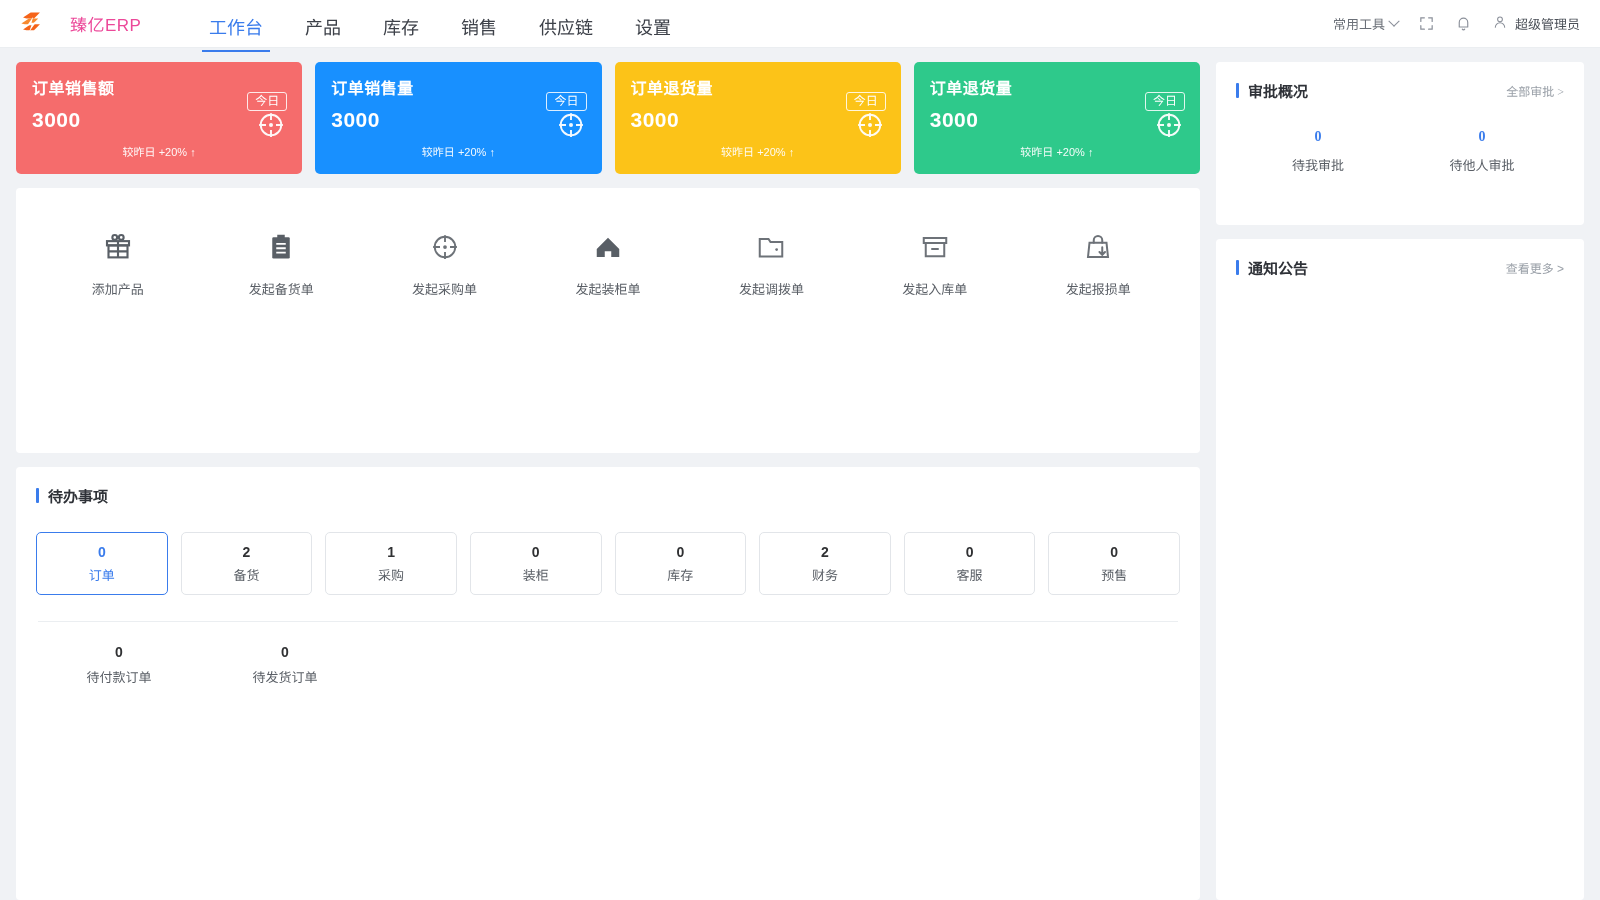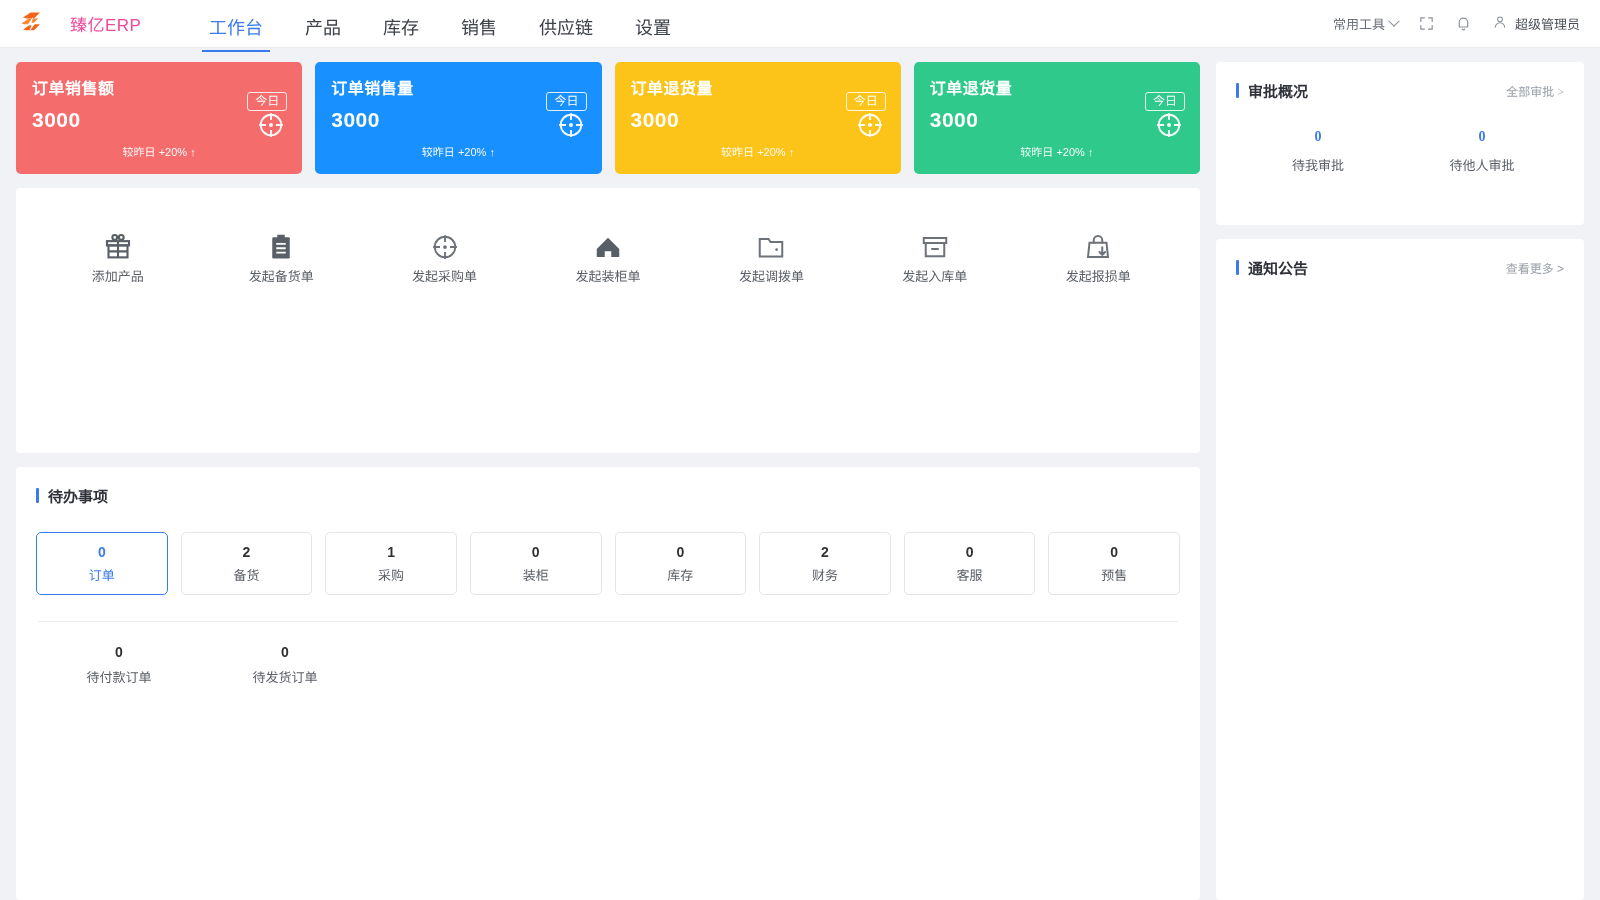--- a/index.html
+++ b/index.html
@@ -71,21 +71,21 @@
   .panel-head { display: flex; align-items: center; justify-content: space-between; }
   .panel-title { display: flex; align-items: center; font-size: 15px; font-weight: bold; color: #2f3238; }
   .tbar { width: 3px; height: 15px; background: #3a7cec; border-radius: 1px; margin-right: 9px; }
   .panel-more { font-size: 12px; color: #9aa0a8; cursor: pointer; }
 
   
   .quick { flex: 0 0 auto; height: 265px; }
   .quick-grid { display: flex; margin-top: 26px; }
   .quick-item {
     flex: 1 1 0; display: flex; flex-direction: column; align-items: center;
-    cursor: pointer;
+    gap: 13px; cursor: pointer;
   }
   .quick-label { font-size: 13px; color: #5a5f66; }
 
   
   .todo { flex: 1 1 auto; }
   .todo-grid { display: flex; gap: 13px; margin-top: 26px; }
   .todo-card {
     flex: 1 1 0; height: 63px; border: 1px solid #e2e5e9; border-radius: 5px;
     display: flex; flex-direction: column; align-items: center; justify-content: center;
     gap: 5px; cursor: pointer; background: #fff;

